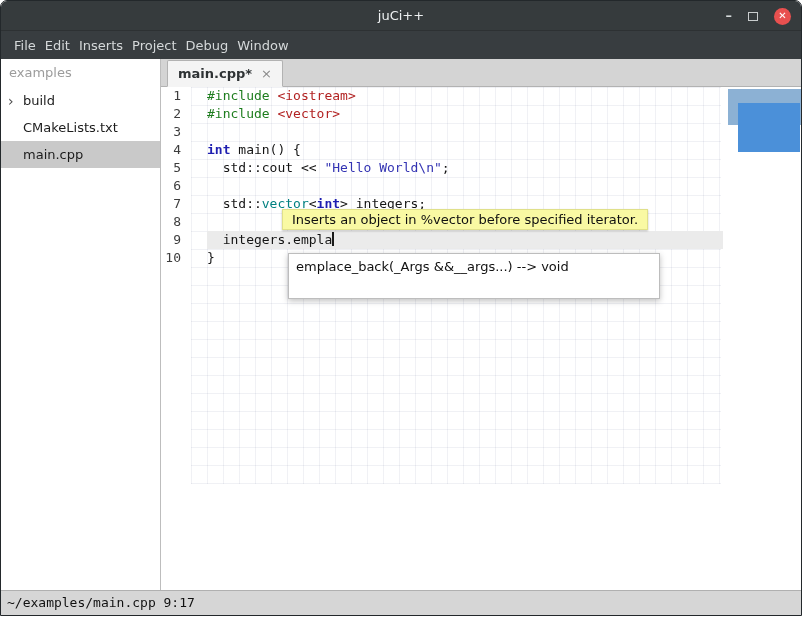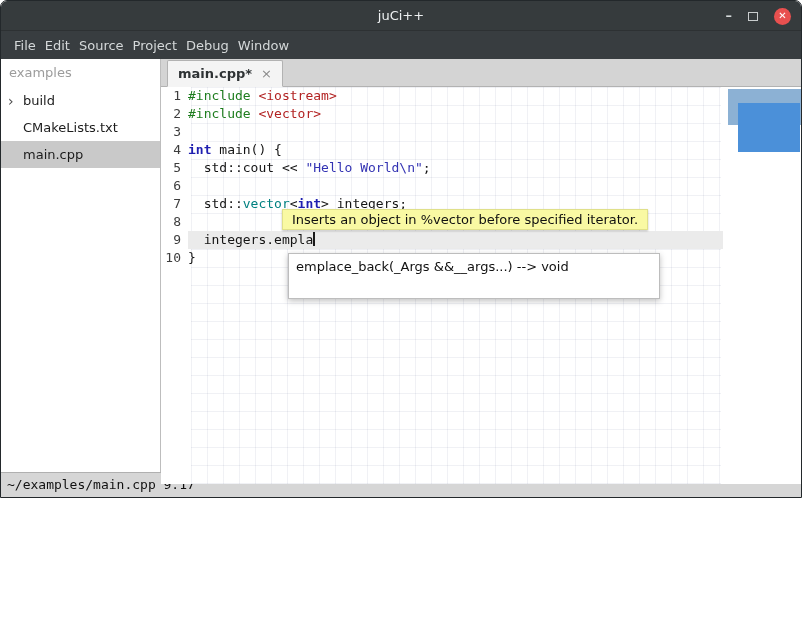--- a/index.html
+++ b/index.html
@@ -1,19 +1,19 @@
 <!DOCTYPE html>
 <html><head>
 <meta charset="utf-8">
 <style>
   * { box-sizing: border-box; margin: 0; padding: 0; }
   html,body { width: 802px; height: 630px; }
   body { font-family: "DejaVu Sans", "Liberation Sans", sans-serif; font-size: 13px; }
 
-  .window { width:802px; height:498px; display:flex; flex-direction:column;
+  .window { width:802px; height:616px; display:flex; flex-direction:column;
             background:#fff; border:1px solid #23282b; border-radius:7px 7px 0 0; overflow:hidden; }
 
   
   .titlebar { height:30px; background:#363b3d; position:relative; flex:none;
               display:flex; align-items:center; justify-content:center;
               border-bottom:1px solid #2d3133; }
   .title-text { color:#eef1f2; }
   .win-controls { position:absolute; right:10px; top:0; height:30px; display:flex; align-items:center; gap:16px; }
   .btn-min { color:#d6dadb; font-weight:bold; line-height:10px; cursor:default; }
   .btn-max { width:10px; height:9px; border:1px solid #c9cdce; display:inline-block; }
@@ -51,21 +51,21 @@
   
   .editor { position:relative; height:397px; flex:none; background:#ffffff; overflow:hidden; }
   .grid { position:absolute; left:30px; top:0; right:80px; bottom:0;
           background-image:
             repeating-linear-gradient(to right,  rgba(90,100,140,0.09) 0 1px, transparent 1px 16px),
             repeating-linear-gradient(to bottom, rgba(90,100,140,0.09) 0 1px, transparent 1px 18px); }
   .code-lines { position:absolute; left:0; top:0; right:78px; }
   .code-line { display:flex; height:18px; line-height:18px;
                font-family:"DejaVu Sans Mono","Liberation Mono",monospace; font-size:13px; }
   .ln { width:27px; flex:none; text-align:right; padding-right:7px; color:#3d3d3d; }
-  .code { white-space:pre; color:#141414; flex:1; }
+  .code { white-space:pre; color:#141414; flex:1;margin-left:19px; }
   .code-line.current .code { background:#ebebeb; }
   .c-pre { color:#1e7d1e; }
   .c-inc { color:#b22222; }
   .c-kw  { color:#1f1fb0; font-weight:bold; }
   .c-type{ color:#008080; }
   .c-str { color:#3333b3; }
   .caret { display:inline-block; width:2px; height:14px; background:#1a1a1a; vertical-align:-2px; }
 
   
   .scroll-track { position:absolute; top:2px; right:0; width:73px; height:36px; background:#8cb1d4; z-index:4; }
@@ -102,21 +102,21 @@
     <div class="win-controls">
       <span class="btn-min">–</span>
       <span class="btn-max"></span>
       <span class="btn-close">✕</span>
     </div>
   </div>
 
   <div class="menubar">
       <span class="menu-item">File</span>
       <span class="menu-item">Edit</span>
-      <span class="menu-item">Source</span>
+      <span class="menu-item">Inserts</span>
       <span class="menu-item">Project</span>
       <span class="menu-item">Debug</span>
       <span class="menu-item">Window</span>
     </div>
 
   <div class="content">
 
     <div class="sidebar">
       <div class="sidebar-header">examples</div>
       <div id="tree">

